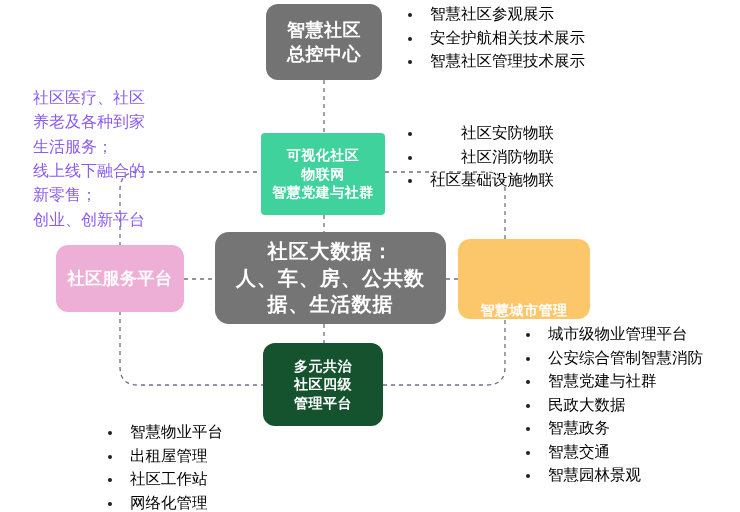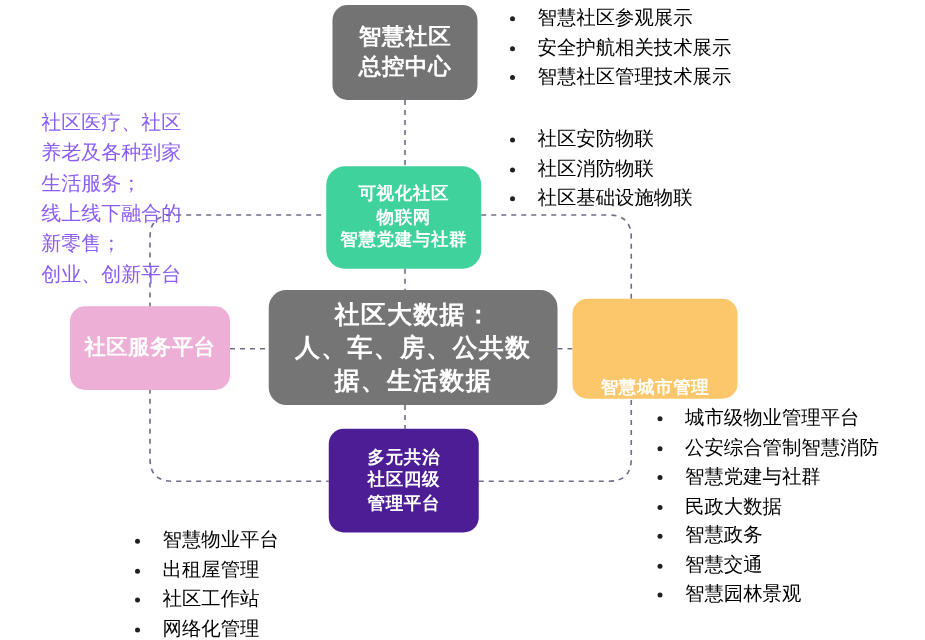--- a/index.html
+++ b/index.html
@@ -53,21 +53,21 @@
   }
 
   #node-control-center {
     left: 266px; top: 4px; width: 116px; height: 76px;
     background: #737373;
     font-size: 18px;
   }
   #node-iot-platform {
     left: 261px; top: 133px; width: 124px; height: 82px;
     background: #3fd29c;
-    border-radius: 15px;
+    border-radius: 4px;
     font-size: 14px;
   }
   #node-big-data {
     left: 215px; top: 232px; width: 231px; height: 92px;
     background: #757575;
     border-radius: 14px;
     font-size: 20px;
     letter-spacing: 1px;
   }
   #node-service-platform {
@@ -76,21 +76,21 @@
     font-size: 17px;
   }
   #node-city-management {
     left: 458px; top: 239px; width: 132px; height: 80px;
     background: #fcc76b;
     font-size: 14px;
     align-items: flex-end;
   }
   #node-governance-platform {
     left: 263px; top: 343px; width: 120px; height: 83px;
-    background: #4c1d95;
+    background: #14532d;
     font-size: 14px;
   }
 
   
   .bullets {
     position: absolute;
     list-style: none;
     margin: 0;
     padding: 0;
     font-size: 15.5px;
@@ -107,21 +107,21 @@
     position: absolute;
     left: 8px;
     top: 10px;
     width: 4px;
     height: 4px;
     border-radius: 50%;
     background: #231f20;
   }
 
   #bullets-control-center { left: 400px; top: 3px; }
-  #bullets-iot { left: 400px; top: 100px; }
+  #bullets-iot { left: 400px; top: 122px; text-align: right; }
   #bullets-city { left: 518px; top: 323px; }
   #bullets-governance { left: 100px; top: 392px; margin-top: 29px; }
 
   
   #text-service-desc {
     position: absolute;
     left: 14px; top: 86px;
     width: 175px;
     font-size: 16px;
     line-height: 1.52;

